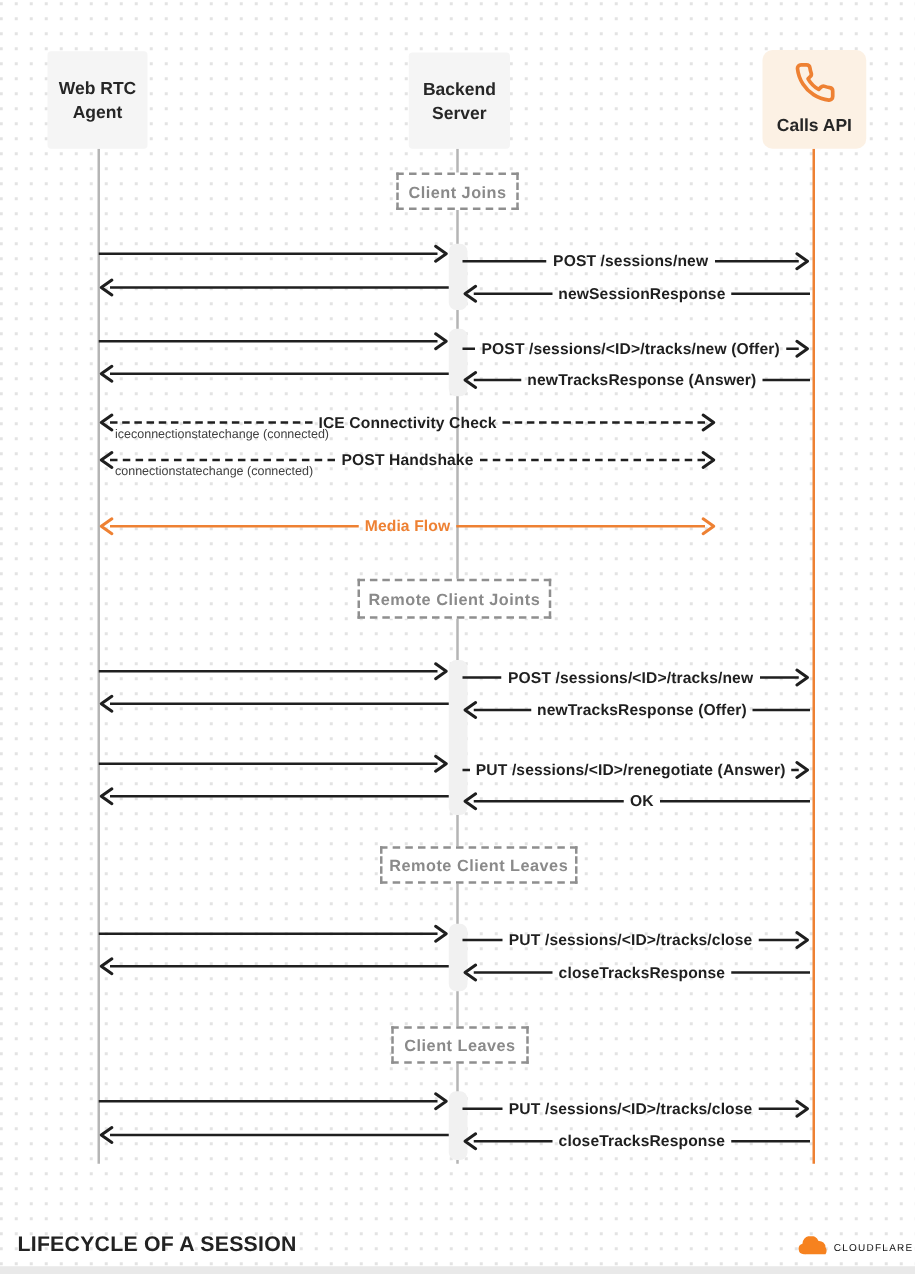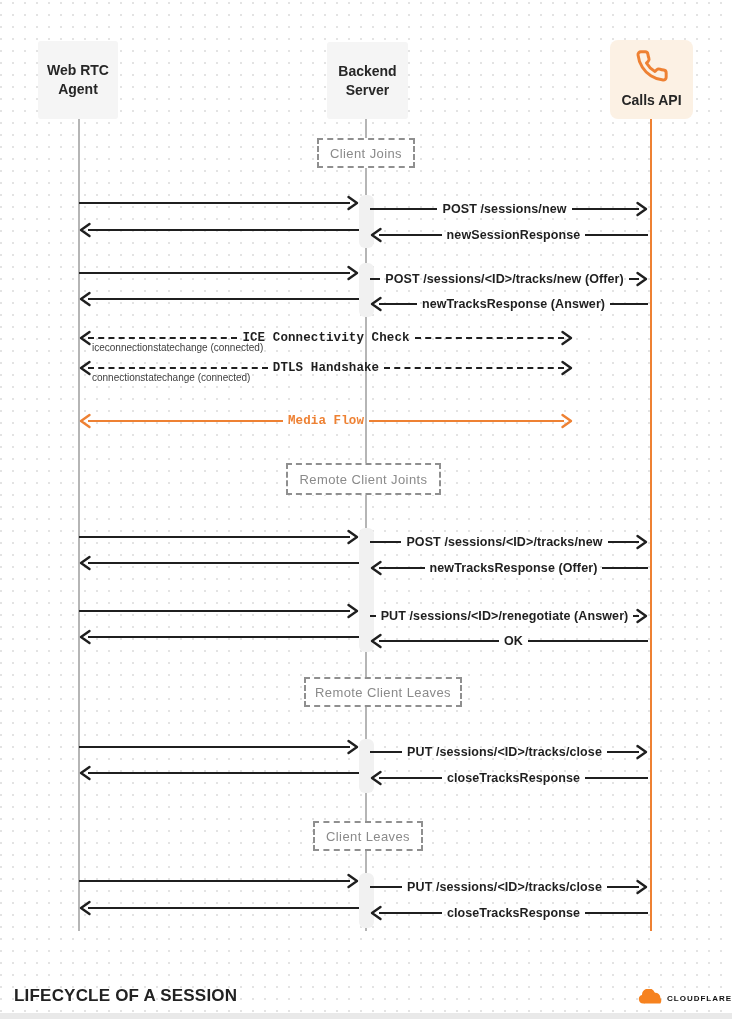--- a/index.html
+++ b/index.html
@@ -20,39 +20,39 @@
   
   .actor{position:absolute;display:flex;flex-direction:column;align-items:center;justify-content:center;
     font-weight:700;font-size:14px;color:#262626;text-align:center;line-height:1.35;z-index:5;}
   .actor-gray{background:#f5f5f5;border-radius:3px;}
   .actor-orange{background:#fcf1e4;border-radius:8px;}
   .actor .lab{white-space:pre-line;}
   .calls-icon{margin-bottom:8px;line-height:0;}
   
   .note{position:absolute;border:2px dashed #8f8f8f;background:#fff;color:#8a8a8a;
     font-size:13px;letter-spacing:0.4px;display:flex;align-items:center;justify-content:center;
-    white-space:nowrap;z-index:3;}
+    white-space:nowrap;z-index:3;font-weight:bold;}
   
   .m{position:absolute;display:flex;align-items:center;height:18px;color:#1f1f1f;z-index:4;}
   .m .ln{flex:1;height:0;border-top:2.4px solid currentColor;}
   .m.dash .ln{border-top-style:dashed;}
   .m.orange{color:#ee8133;}
   .m .lbl{font-weight:700;font-size:12.5px;padding:0 5px;white-space:nowrap;letter-spacing:0.1px;}
   .lh{left:79px;width:280px;}
   .rh{left:370px;width:278px;}
-  .fw{left:79px;width:494px;font-family:Liberation Mono, monospace;}
+  .fw{left:79px;width:494px;}
   .ch{flex:none;line-height:0;width:13px;height:18px;}
   .ch-r{margin-left:-4px;}
   .ch-l{margin-right:-4px;}
   
   .ann{position:absolute;left:92px;font-size:10px;color:#404040;z-index:4;white-space:nowrap;}
   
   .title{position:absolute;left:14px;top:986px;font-size:17px;font-weight:700;color:#222;letter-spacing:0.2px;z-index:5;}
   .brand{position:absolute;left:637px;top:989px;display:flex;align-items:center;gap:3px;z-index:5;}
-  .brand-text{font-size:8px;font-weight:700;letter-spacing:1px;color:#111;}
+  .brand-text{font-size:8px;font-weight:400;letter-spacing:1px;color:#111;}
 </style>
 </head>
 <body>
 
 <div class="canvas">
 
   <div class="lifeline ll-gray" style="left:78px"></div>
   <div class="lifeline ll-gray" style="left:365px"></div>
   <div class="lifeline ll-orange" style="left:650px"></div>
 
@@ -160,21 +160,21 @@
       <i class="ch ch-r"><svg width="13" height="18" viewBox="0 0 13 18">
           <path d="M2.5 3 L11 9 L2.5 15" fill="none" stroke="currentColor" stroke-width="2.4" stroke-linecap="round" stroke-linejoin="round"></path>
         </svg></i>
     </div>
   <span class="ann" style="top:342px">iceconnectionstatechange (connected)</span>
   <div class="m fw dash" style="top:359px">
       <i class="ch ch-l"><svg width="13" height="18" viewBox="0 0 13 18">
           <path d="M10.5 3 L2 9 L10.5 15" fill="none" stroke="currentColor" stroke-width="2.4" stroke-linecap="round" stroke-linejoin="round"></path>
         </svg></i>
       <i class="ln"></i>
-      <span class="lbl">DTLS Handshake</span>
+      <span class="lbl">POST Handshake</span>
       <i class="ln"></i>
       <i class="ch ch-r"><svg width="13" height="18" viewBox="0 0 13 18">
           <path d="M2.5 3 L11 9 L2.5 15" fill="none" stroke="currentColor" stroke-width="2.4" stroke-linecap="round" stroke-linejoin="round"></path>
         </svg></i>
     </div>
   <span class="ann" style="top:372px">connectionstatechange (connected)</span>
   <div class="m fw orange" style="top:412px">
       <i class="ch ch-l"><svg width="13" height="18" viewBox="0 0 13 18">
           <path d="M10.5 3 L2 9 L10.5 15" fill="none" stroke="currentColor" stroke-width="2.4" stroke-linecap="round" stroke-linejoin="round"></path>
         </svg></i>

